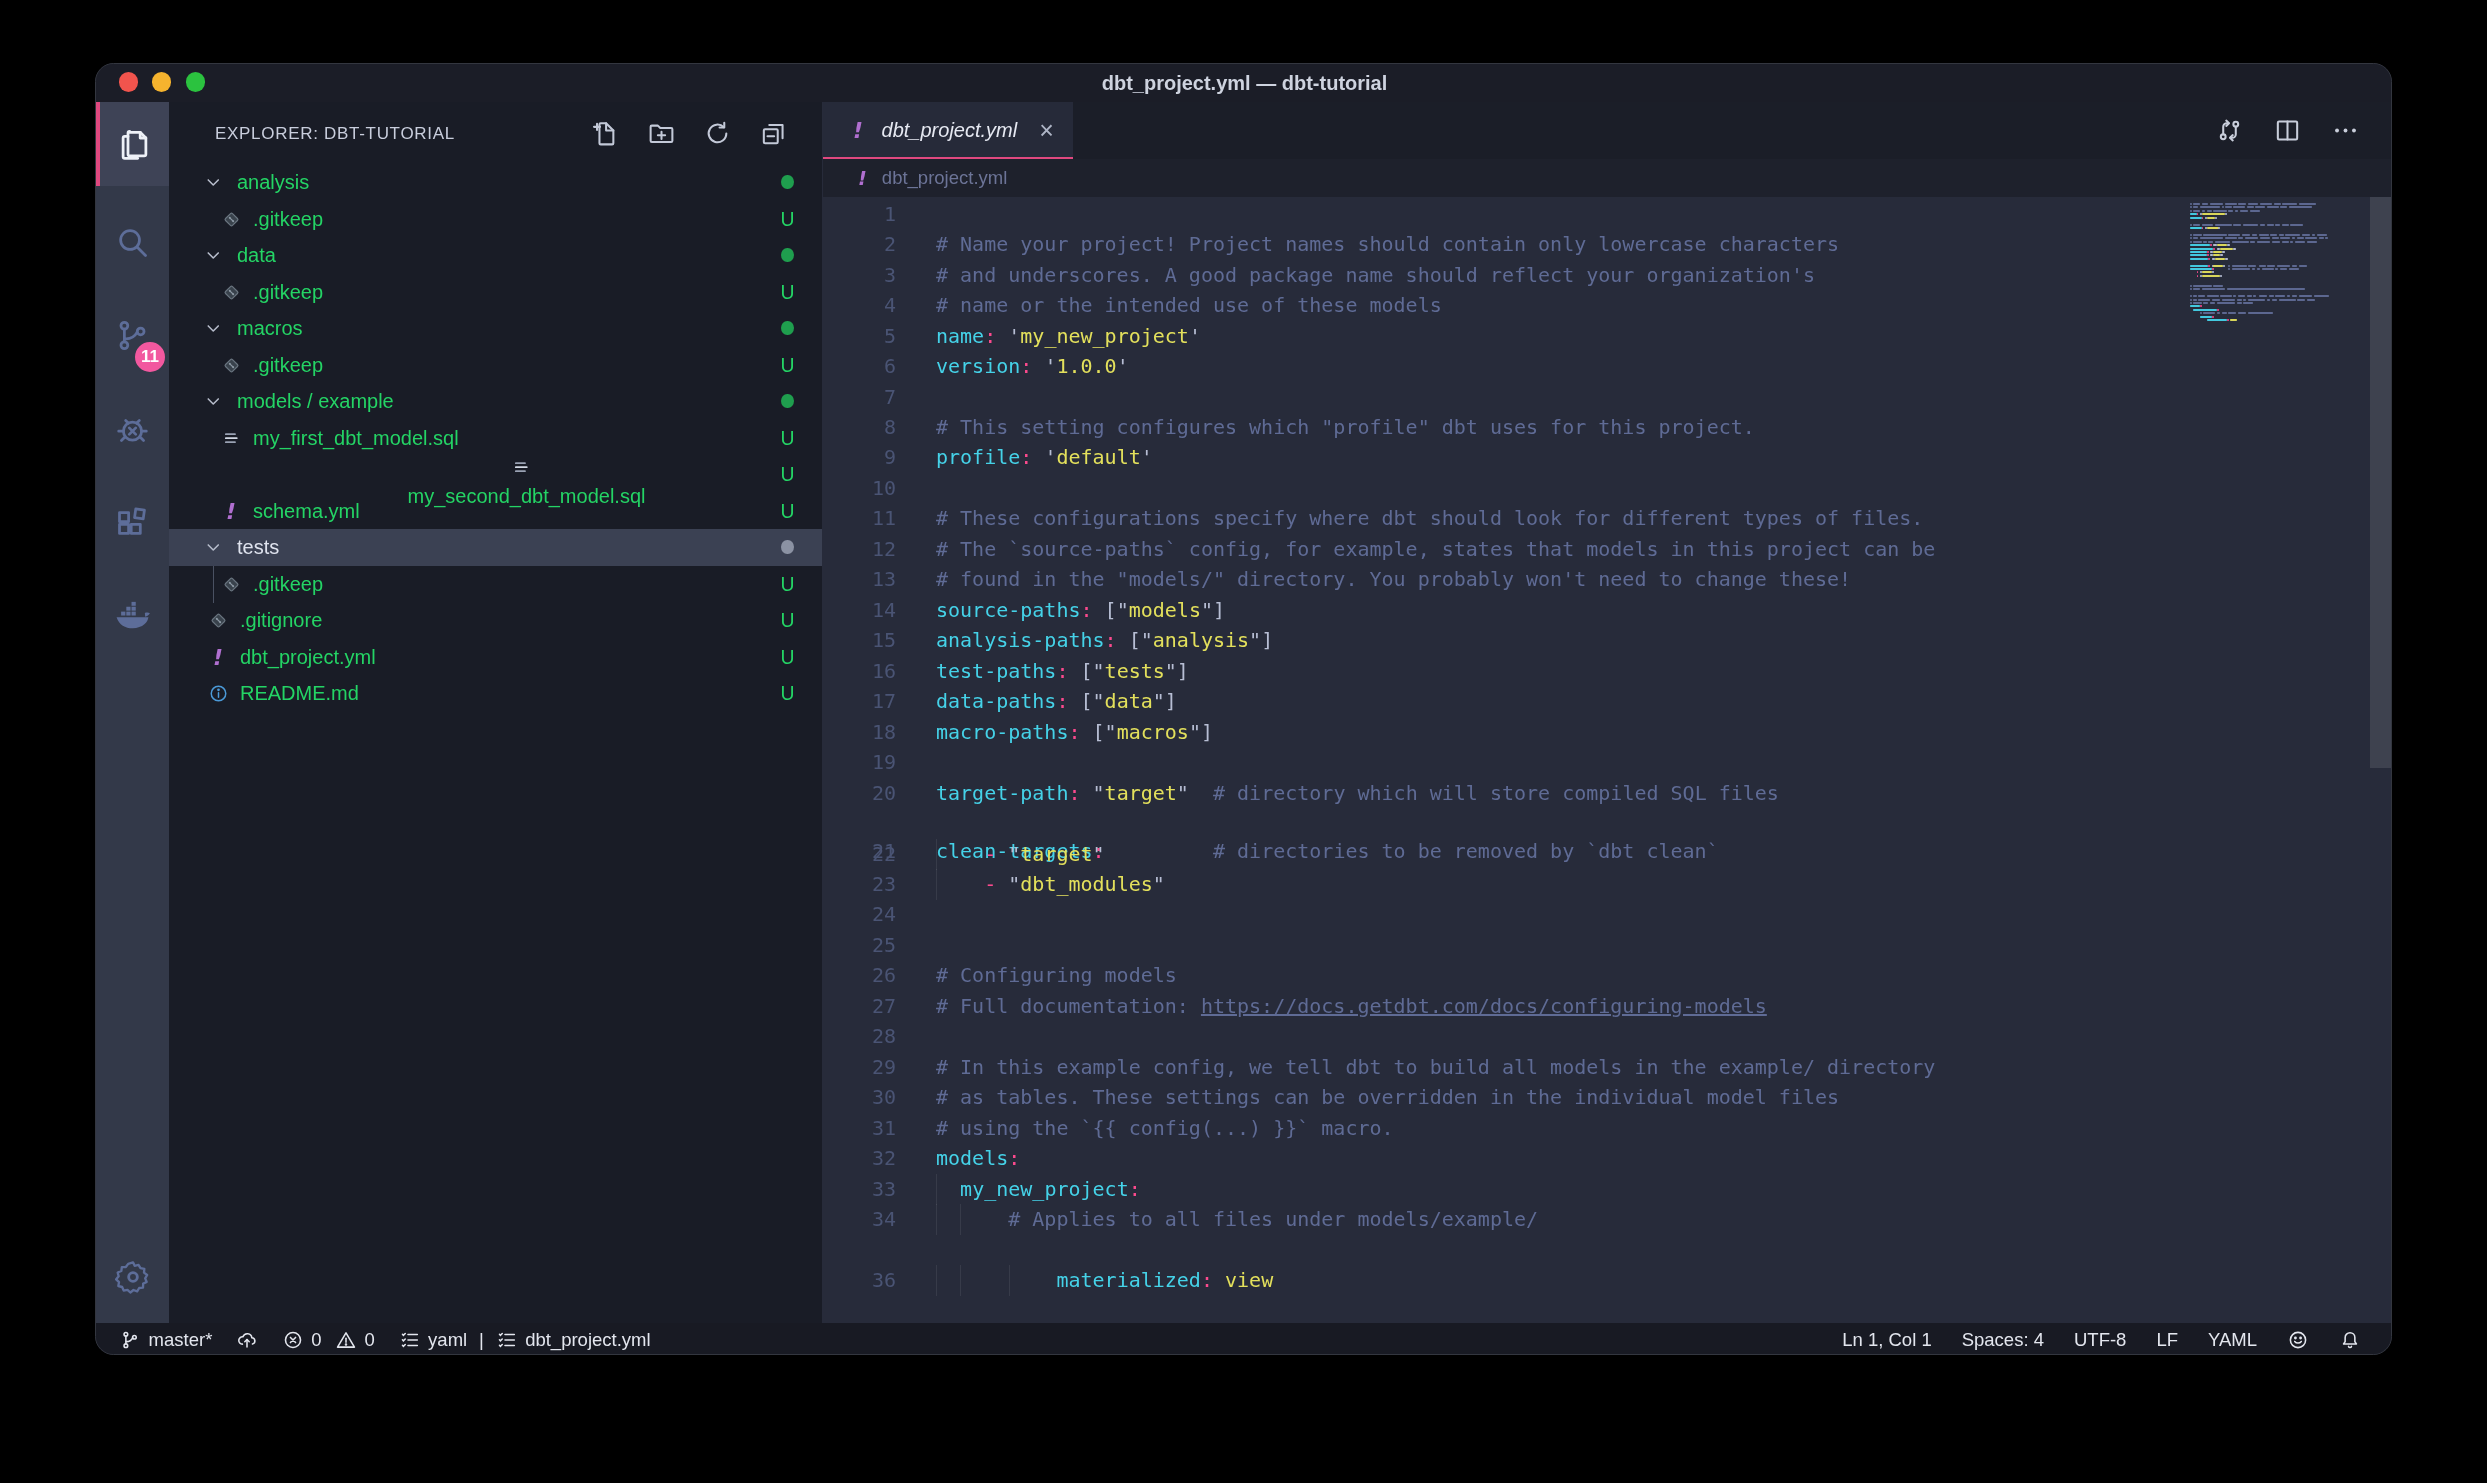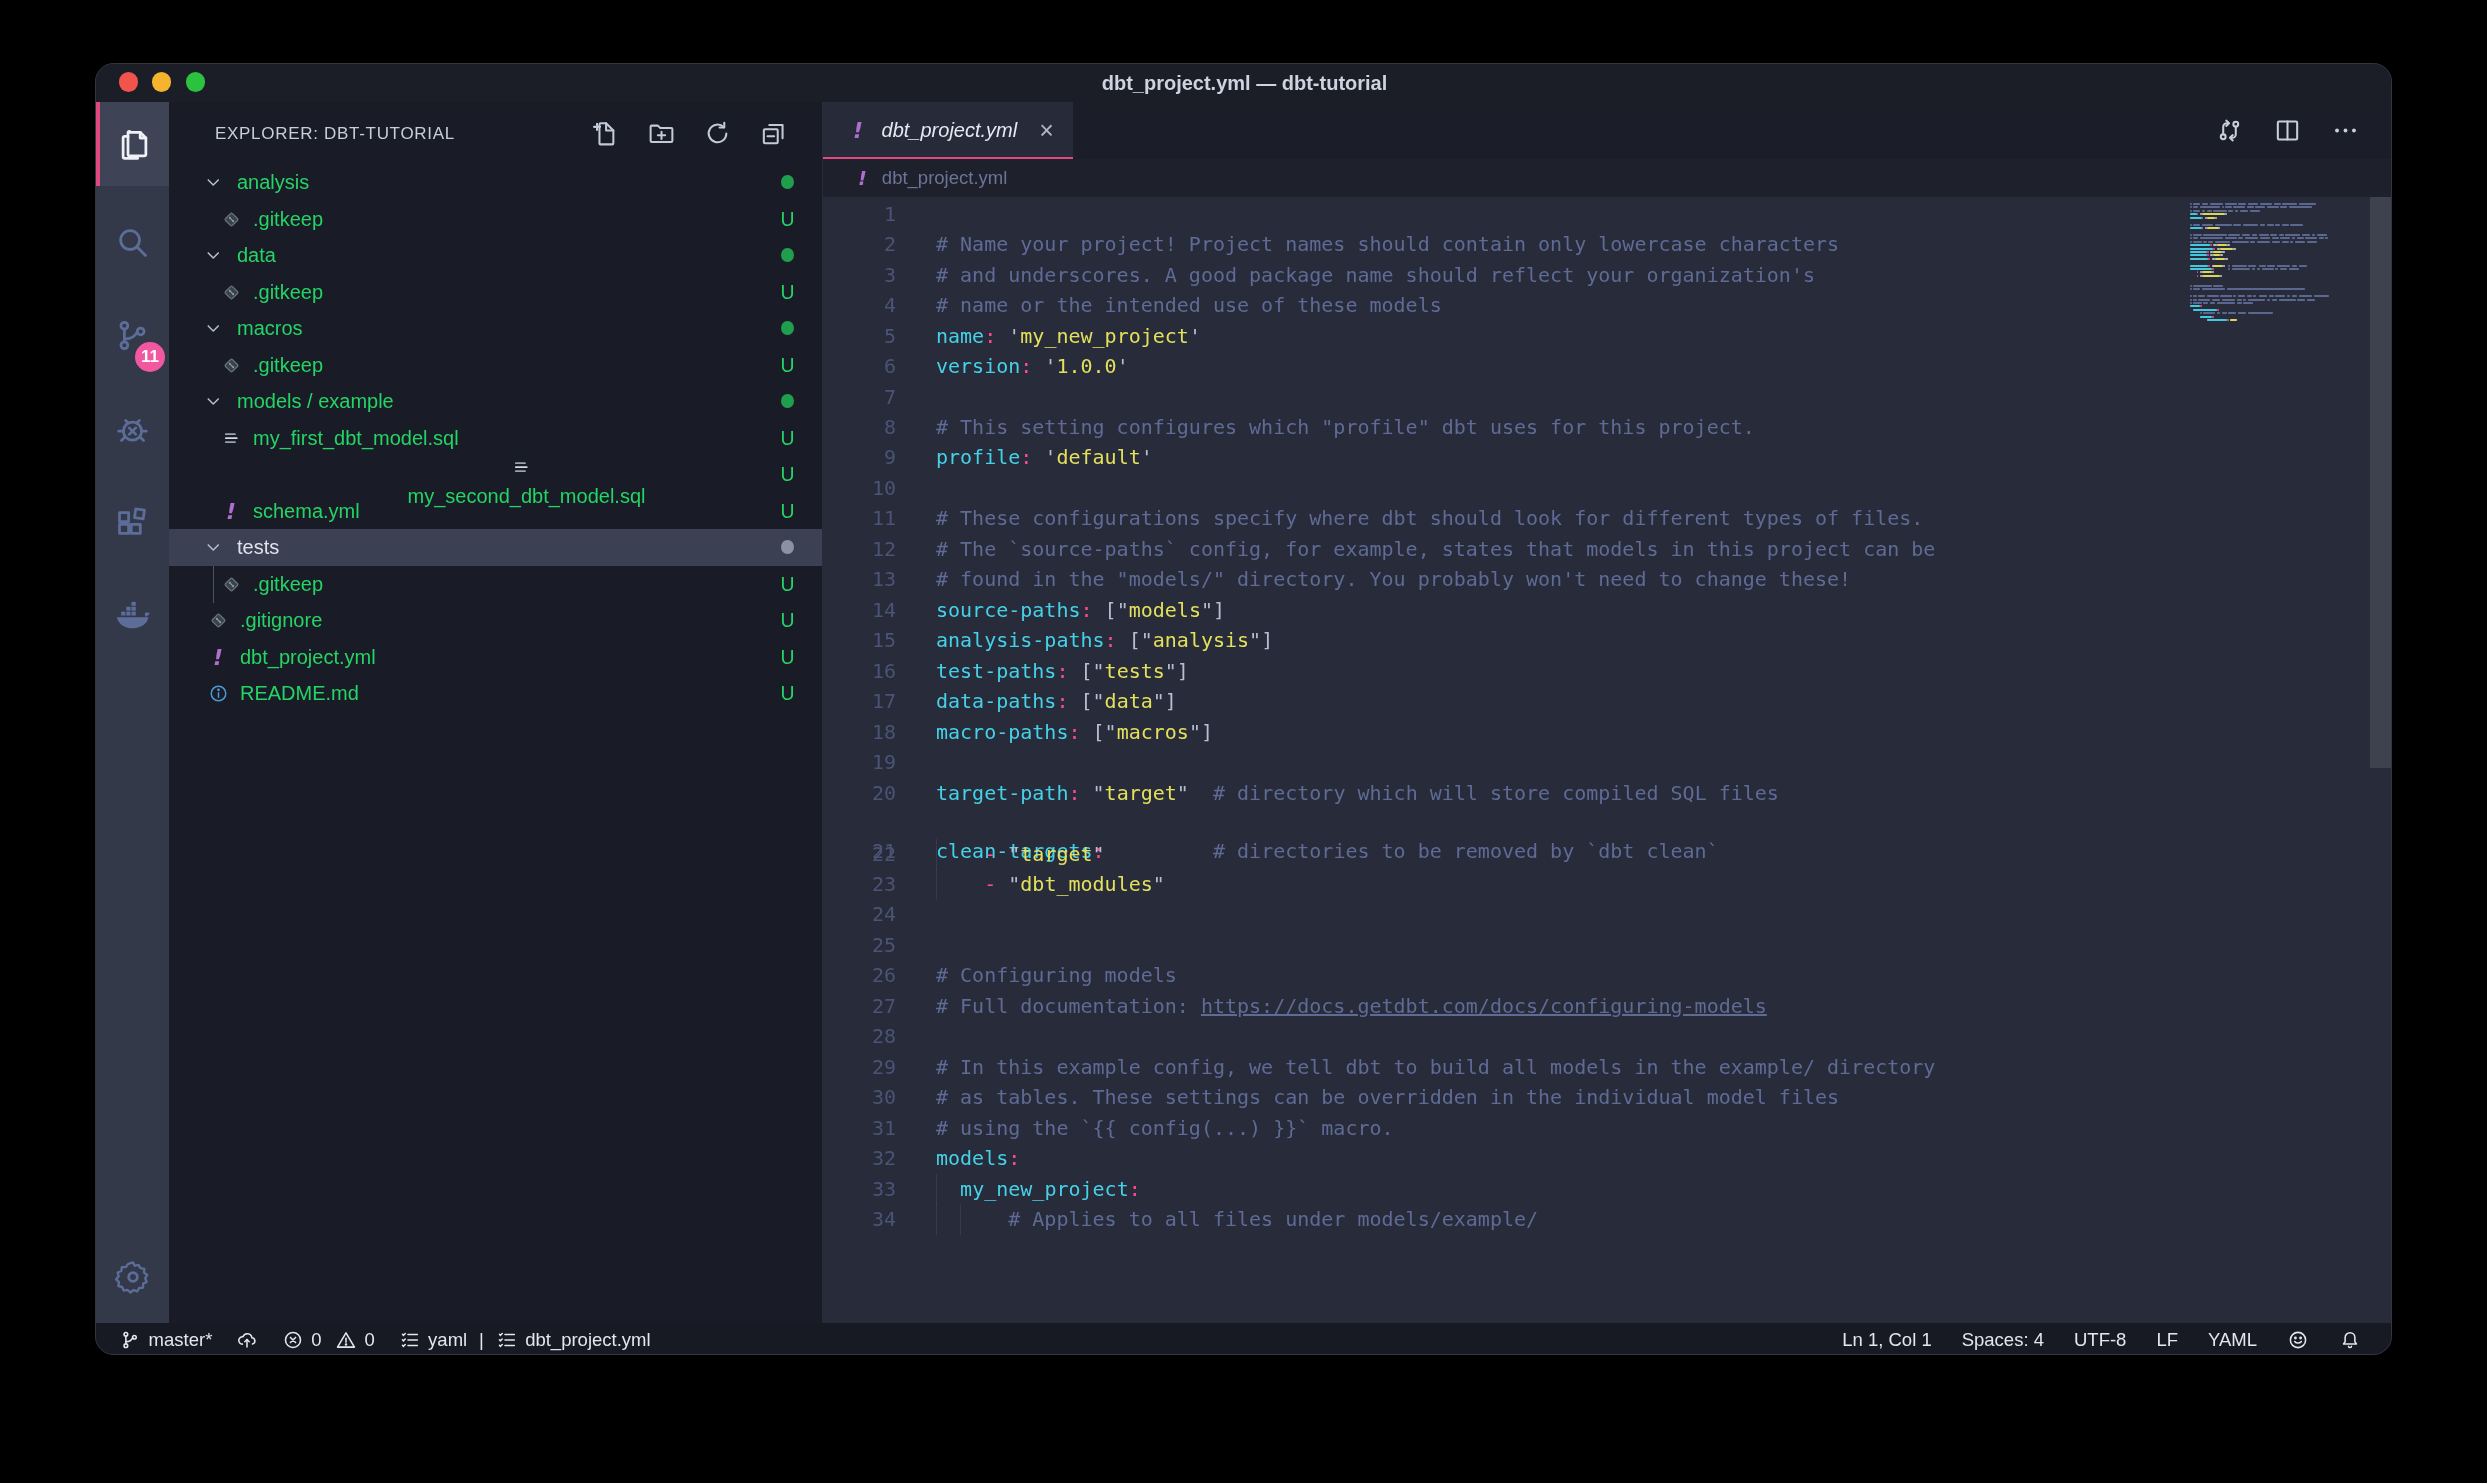--- a/index.html
+++ b/index.html
@@ -653,20 +653,21 @@
       <div class="code-line" style="top: 733px;"><div class="ln">25</div><div class="lc"></div></div>
       <div class="code-line" style="top: 763px;"><div class="ln">26</div><div class="lc"><span class="tk-c"># Configuring models</span></div></div>
       <div class="code-line" style="top: 794px;"><div class="ln">27</div><div class="lc"><span class="tk-c"># Full documentation: </span><span class="tk-u">https://docs.getdbt.com/docs/configuring-models</span></div></div>
       <div class="code-line" style="top: 824px;"><div class="ln">28</div><div class="lc"></div></div>
       <div class="code-line" style="top: 855px;"><div class="ln">29</div><div class="lc"><span class="tk-c"># In this example config, we tell dbt to build all models in the example/ directory</span></div></div>
       <div class="code-line" style="top: 885px;"><div class="ln">30</div><div class="lc"><span class="tk-c"># as tables. These settings can be overridden in the individual model files</span></div></div>
       <div class="code-line" style="top: 916px;"><div class="ln">31</div><div class="lc"><span class="tk-c"># using the `{{ config(...) }}` macro.</span></div></div>
       <div class="code-line" style="top: 946px;"><div class="ln">32</div><div class="lc"><span class="tk-k">models</span><span class="tk-p">:</span></div></div>
       <div class="code-line" style="top: 977px;"><div class="ln">33</div><div class="lc"><div class="guide" style="left: -0.4px;"></div><span class="tk-w">  </span><span class="tk-k">my_new_project</span><span class="tk-p">:</span></div></div>
       <div class="code-line" style="top: 1007px;"><div class="ln">34</div><div class="lc"><div class="guide" style="left: -0.4px;"></div><div class="guide" style="left: 24px;"></div><span class="tk-w">      </span><span class="tk-c"># Applies to all files under models/example/</span></div></div>
+      <div class="code-line" style="top: 1068px;"><div class="ln">36</div><div class="lc"><div class="guide" style="left: -0.4px;"></div><div class="guide" style="left: 24px;"></div><div class="guide" style="left: 73px;"></div><span class="tk-w">          </span><span class="tk-k">materialized</span><span class="tk-p">:</span><span class="tk-w"> </span><span class="tk-s">view</span></div></div>
     </div>
 
   <div class="statusbar">
     <div class="sb-left">
         <span class="st-item">
           <span style="display: inline-flex;">
             <svg viewBox="0 0 24 24" fill="none" stroke="currentColor" stroke-width="1.7" stroke-linecap="round" stroke-linejoin="round">
               <circle cx="7.5" cy="5.8" r="2"></circle>
               <circle cx="16.8" cy="9" r="2"></circle>
               <circle cx="7.5" cy="18.2" r="2"></circle>

